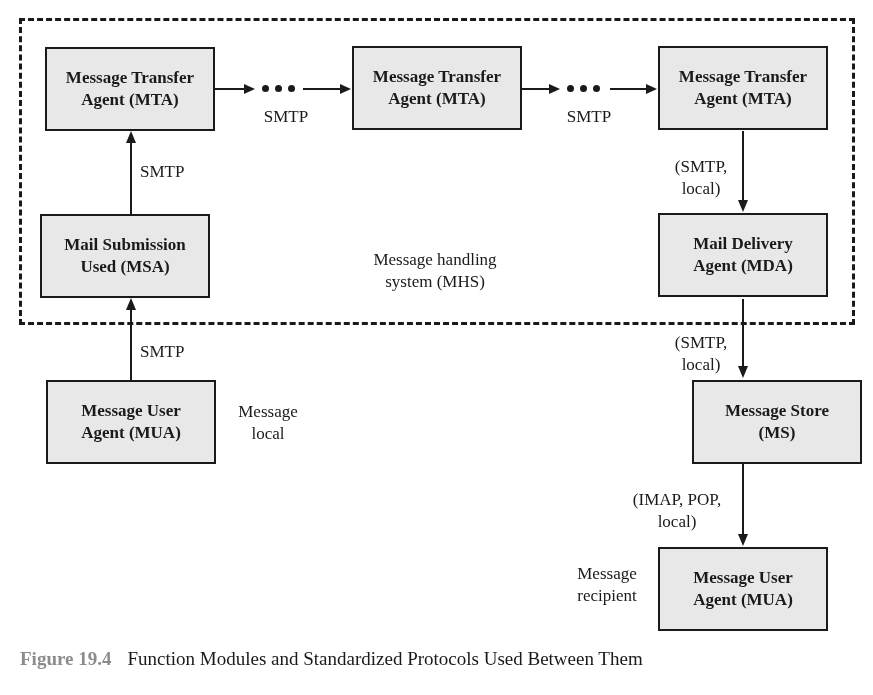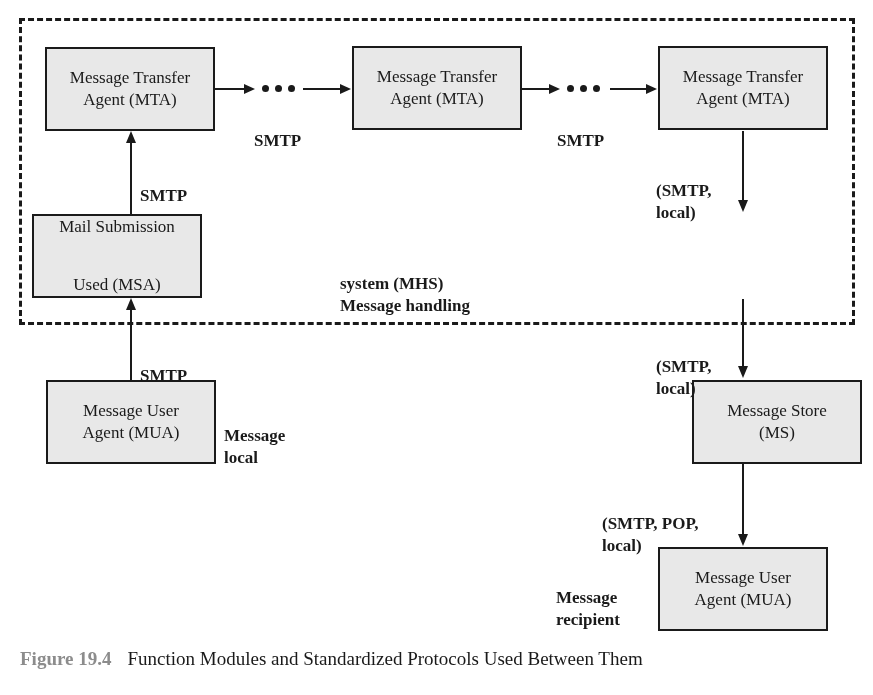--- a/index.html
+++ b/index.html
@@ -21,78 +21,82 @@
     left:19px;top:18px;width:830px;height:301px;
     border:3px dashed var(--line);
   }
   .box{
     position:absolute;
     width:166px;height:80px;
     background:var(--box-fill);
     border:2px solid var(--line);
     display:flex;flex-direction:column;justify-content:center;align-items:center;
     text-align:center;
-    font-weight:normal;font-size:17px;line-height:22px;
+    font-weight:bold;font-size:17px;line-height:22px;
   }
   .hline{position:absolute;height:2px;background:var(--line);}
   .vline{position:absolute;width:2px;background:var(--line);}
   .ah-right{position:absolute;width:0;height:0;
     border-top:5px solid transparent;border-bottom:5px solid transparent;
     border-left:11px solid var(--line);}
   .ah-up{position:absolute;width:0;height:0;
     border-left:5px solid transparent;border-right:5px solid transparent;
     border-bottom:12px solid var(--line);}
   .ah-down{position:absolute;width:0;height:0;
     border-left:5px solid transparent;border-right:5px solid transparent;
     border-top:12px solid var(--line);}
   .dot{position:absolute;width:7px;height:7px;border-radius:50%;background:var(--line);}
   .lbl{
     position:absolute;
-    font-weight:bold;font-size:17px;line-height:22px;
-    white-space:nowrap;margin-top:24px;
+    font-weight:normal;font-size:17px;line-height:22px;
+    text-align:center;white-space:nowrap;
   }
   .caption{
     position:absolute;left:20px;top:648px;
     font-size:19px;white-space:nowrap;
   }
   .caption .fig{font-weight:bold;color:var(--fig-label);margin-right:16px;}
   .caption .txt{color:var(--line);}
 </style>
 </head>
 <body>
 
 <div class="canvas">
 
   <div class="mhs-boundary"></div>
 
   <div class="lbl" style="left:340px;top:249px;width:190px;">
+    <div>Message handling</div>
     <div>system (MHS)</div>
-    <div>Message handling</div>
   </div>
 
   <div class="box" style="left:45px;top:47px;">
     <div>Message Transfer</div>
     <div>Agent (MTA)</div>
   </div>
 
   <div class="box" style="left:352px;top:46px;">
     <div>Message Transfer</div>
     <div>Agent (MTA)</div>
   </div>
 
   <div class="box" style="left:658px;top:46px;">
     <div>Message Transfer</div>
     <div>Agent (MTA)</div>
   </div>
 
-  <div class="box" style="left:32px;top:214px;justify-content:space-between;">
+  <div class="box" style="left:40px;top:214px;">
     <div>Mail Submission</div>
     <div>Used (MSA)</div>
   </div>
 
+  <div class="box" style="left:658px;top:213px;">
+    <div>Mail Delivery</div>
+    <div>Agent (MDA)</div>
+  </div>
 
   <div class="box" style="left:46px;top:380px;">
     <div>Message User</div>
     <div>Agent (MUA)</div>
   </div>
 
   <div class="box" style="left:692px;top:380px;">
     <div>Message Store</div>
     <div>(MS)</div>
   </div>
@@ -138,21 +142,21 @@
   <div class="vline" style="left:742px;top:299px;height:67px;"></div>
   <div class="ah-down" style="left:738px;top:366px;"></div>
   <div class="lbl" style="left:656px;top:332px;width:90px;">
     <div>(SMTP,</div>
     <div>local)</div>
   </div>
 
   <div class="vline" style="left:742px;top:464px;height:70px;"></div>
   <div class="ah-down" style="left:738px;top:534px;"></div>
   <div class="lbl" style="left:602px;top:489px;width:150px;">
-    <div>(SMTP, POP,</div>
+    <div>(IMAP, POP,</div>
     <div>local)</div>
   </div>
 
   <div class="lbl" style="left:224px;top:401px;width:88px;">
     <div>Message</div>
     <div>local</div>
   </div>
 
   <div class="lbl" style="left:556px;top:563px;width:102px;">
     <div>Message</div>

